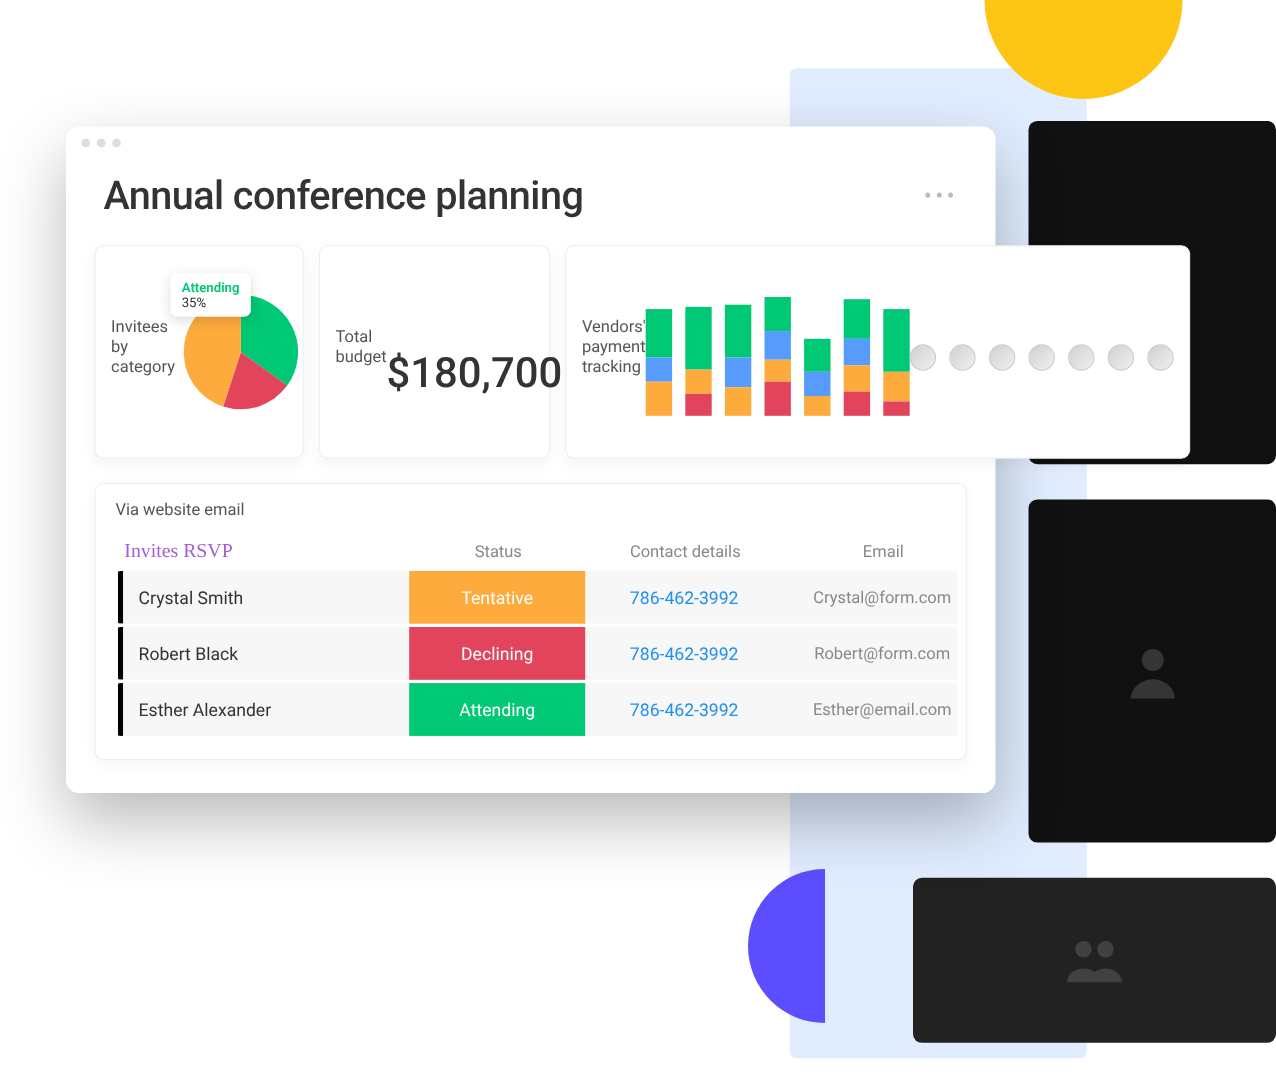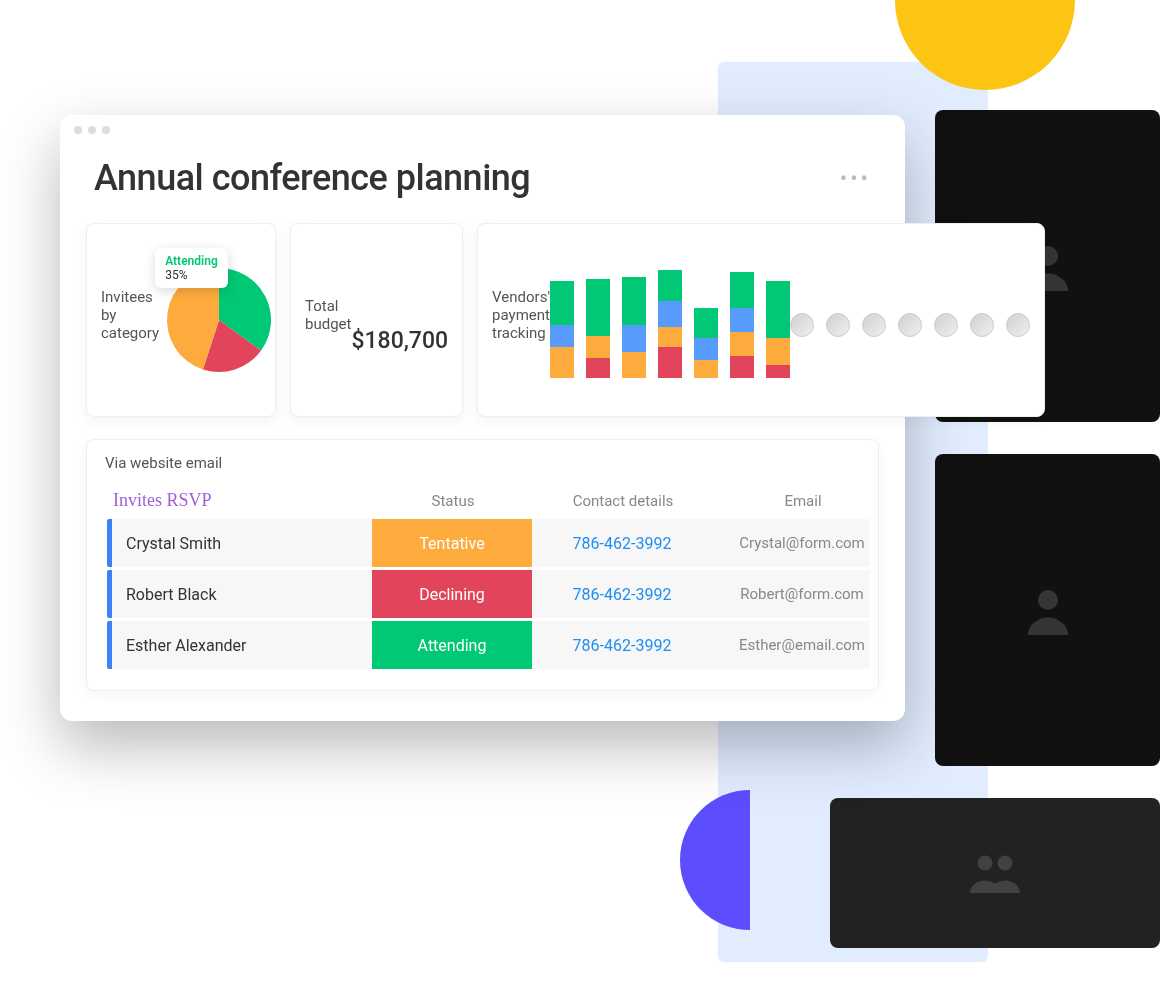--- a/index.html
+++ b/index.html
@@ -60,41 +60,41 @@
   .card-pie { width: 190px; height: 194px; position:relative; }
   .pie-wrap { position:relative; width:100%; height:160px; display:flex; align-items:center; justify-content:center;}
   .pie-label {
     position:absolute; top: 8px; left:-4px; background:#fff;
     box-shadow: 0 3px 12px rgba(0,0,0,.15); border-radius:6px;
     padding: 6px 10px; font-size:12px;
   }
   .pie-label .k { color:#00c875; font-weight:600; display:block;}
   .pie-label .v { color:#333; }
   .card-budget { width: 210px; height:194px; justify-content:flex-start;}
-  .budget-value { font-size: 23px; font-weight:500; color:#333; margin-top:40px;text-align:center;}
+  .budget-value { font-size: 38px; font-weight:500; color:#333; margin-top:40px;text-align:center;}
   .card-bars { flex:1; height:194px;}
   .bars-area { display:flex; gap:12px; align-items:flex-end; height:110px; margin-top:6px; width:100%; justify-content:center;}
   .bar { width:24px; display:flex; flex-direction:column; justify-content:flex-end;}
   .seg { width:100%; }
   .avatars { display:flex; gap:12px; margin-top:10px; justify-content:center;}
   .av { width:24px; height:24px; border-radius:50%; background:linear-gradient(135deg,#d0d0d0,#f0f0f0); border:1px solid #ccc;}
 
   .section {
     margin: 22px 26px 30px; background:#fff; border:1px solid #eee; border-radius:8px;
     box-shadow: 0 4px 14px rgba(0,0,0,.04); padding: 14px 8px 18px;
   }
   .section-title { color:#555; font-size:15px; padding-left:10px; margin-bottom:18px;}
   .table-head, .row {
     display:grid; grid-template-columns: 260px 160px 180px 180px; align-items:center;
   }
   .table-head { padding-left:18px; margin-bottom:8px;}
   .th { color:#888; font-size:15px; text-align:center;}
   .th:first-child { text-align:left; color:#a25ddc; font-size:18px;font-family:Liberation Serif, serif;}
   .row {
-    height:48px; border-left: 5px solid #3b82f6; margin-left:12px;
+    height:48px; border-left: 5px solid #000000; margin-left:12px;
     background:#f7f7f7; margin-bottom:3px; border-radius:2px;
   }
   .row .name { padding-left:14px; color:#333; font-size:16px;}
   .status { height:100%; display:flex; align-items:center; justify-content:center; color:#fff; font-size:16px;}
   .phone { color:#1f8ef1; text-align:center; font-size:16px;}
   .email { color:#888; text-align:center; font-size:15px;}
 </style>
 </head>
 <body>
 

